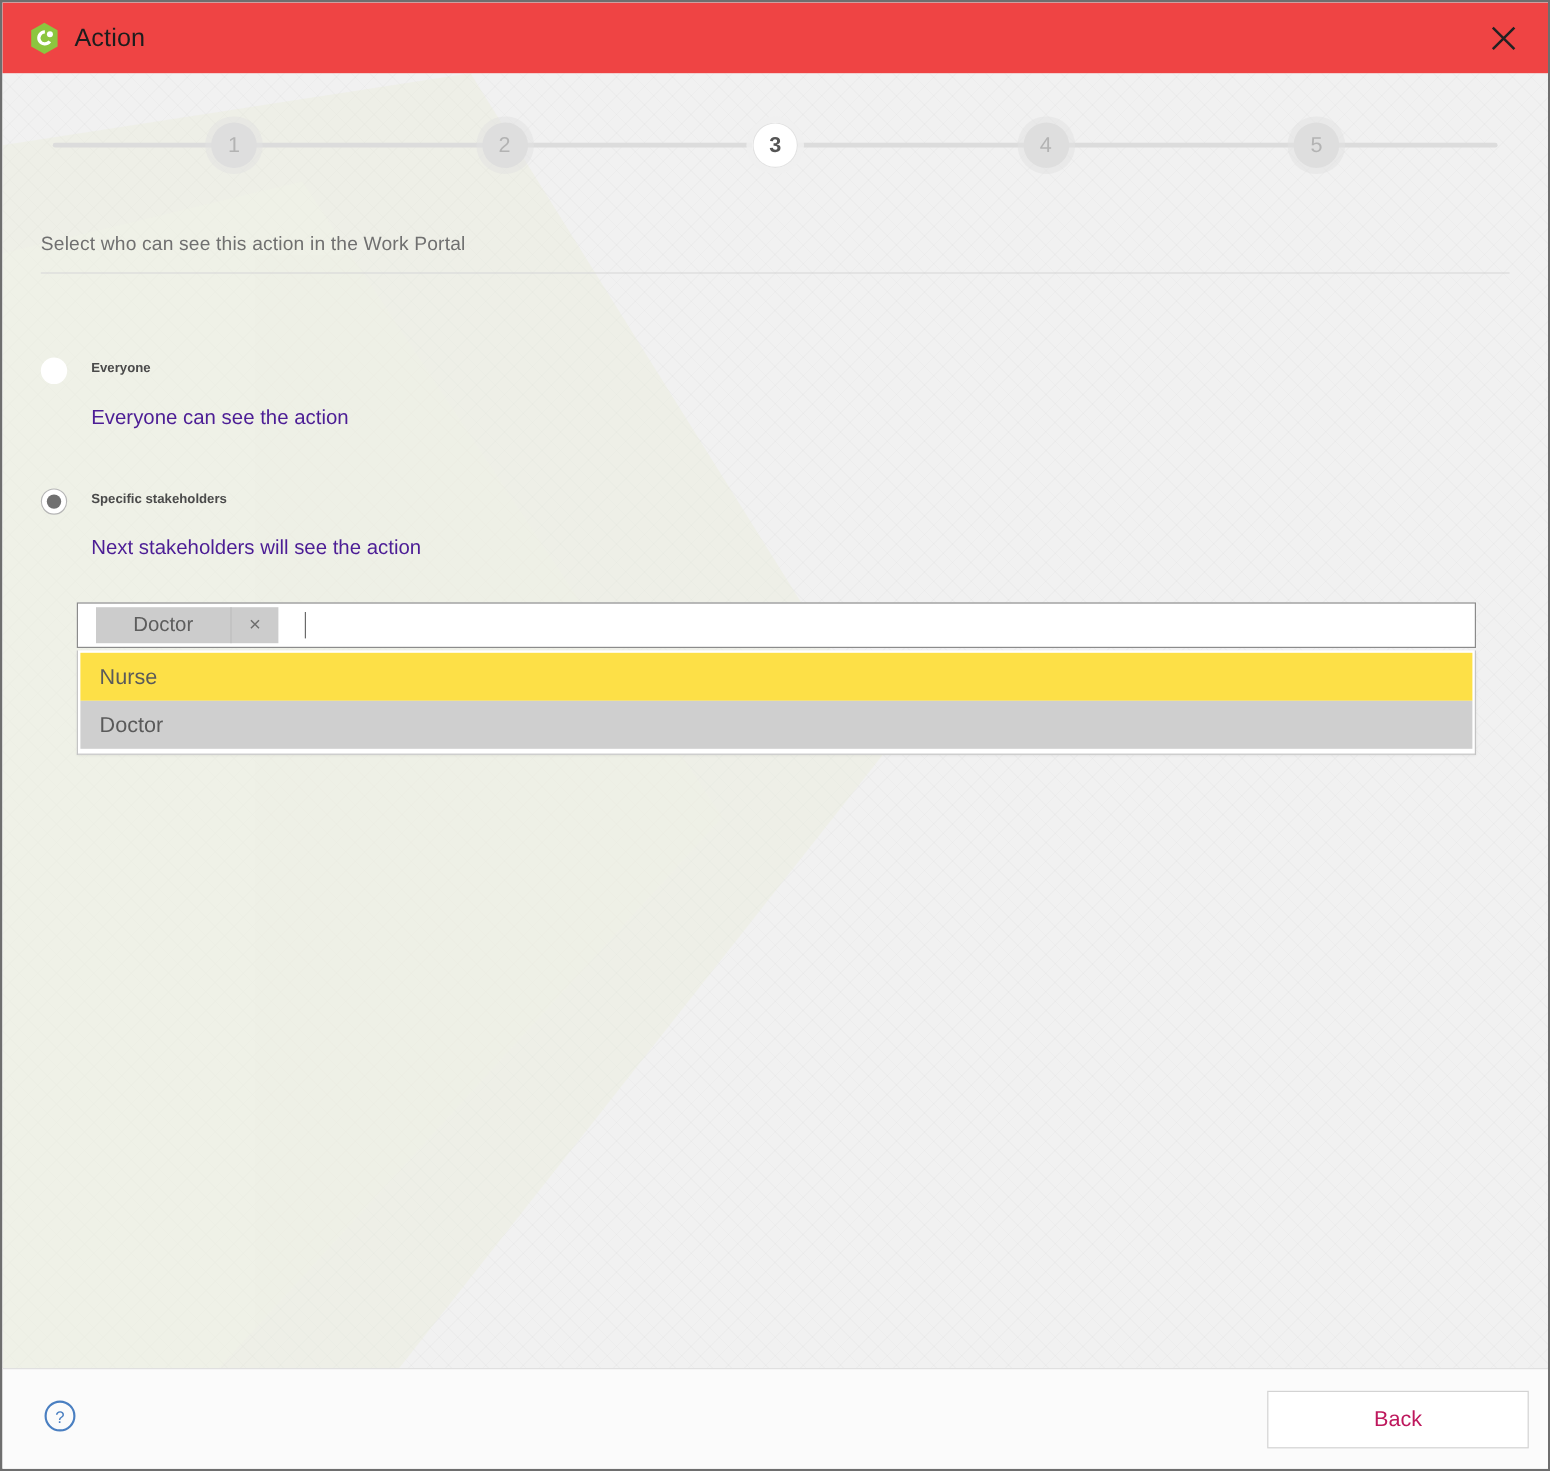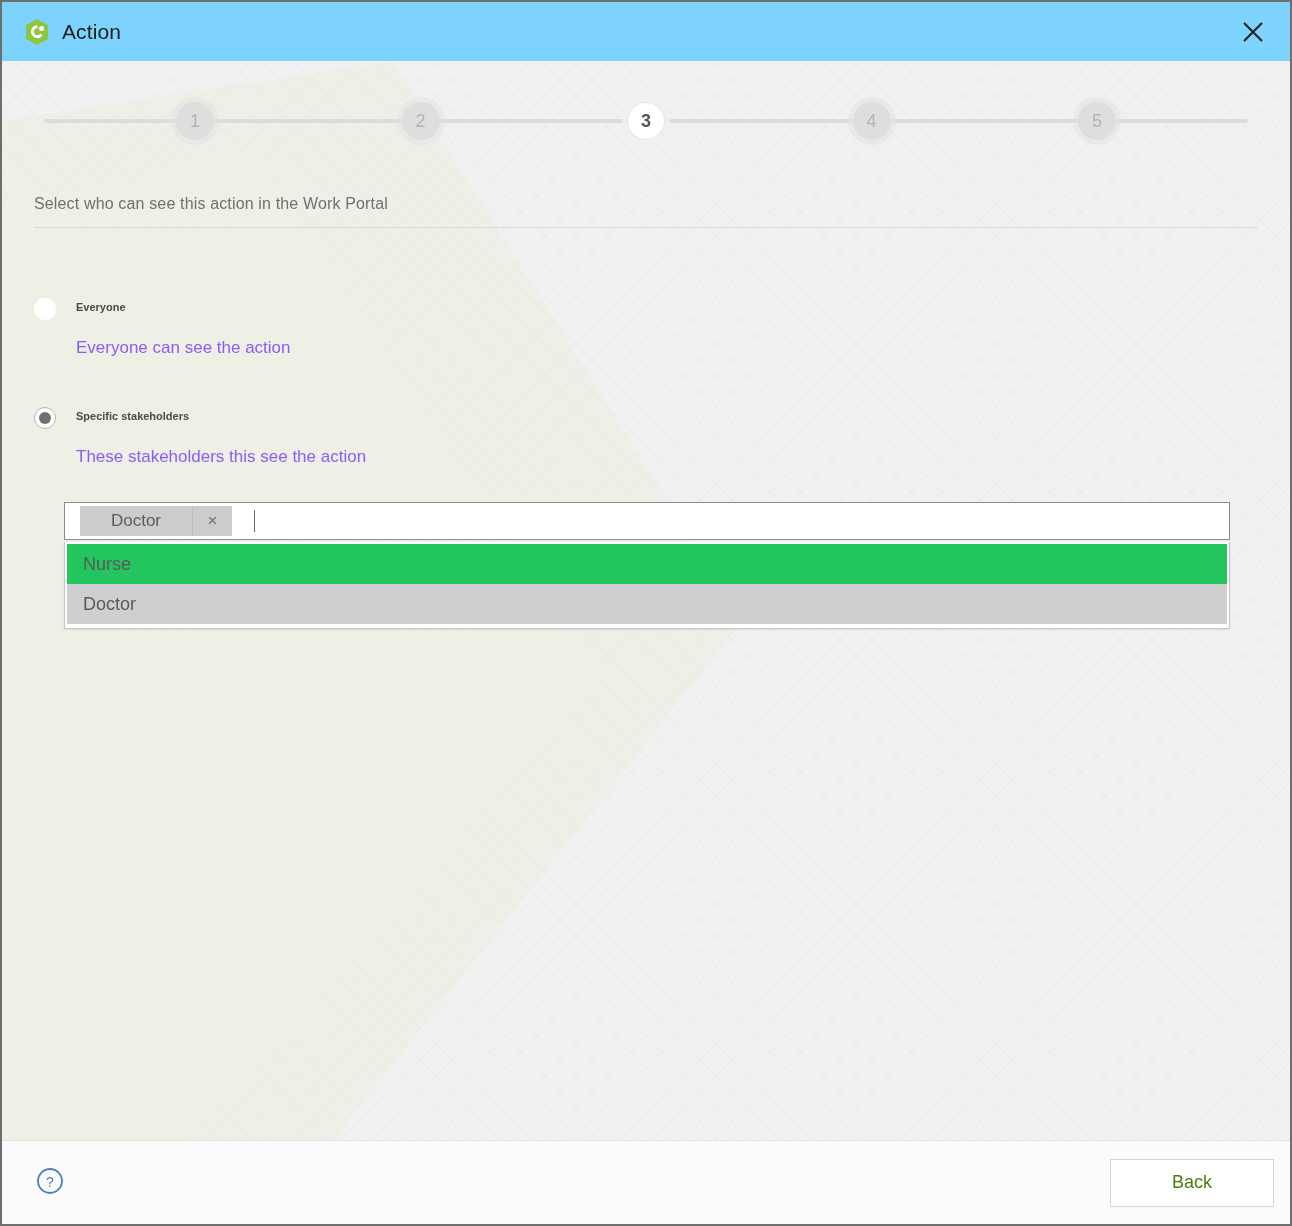--- a/index.html
+++ b/index.html
@@ -21,21 +21,21 @@
     display: flex;
     flex-direction: column;
     overflow: hidden;
   }
 
   
   .titlebar {
     position: relative;
     height: 59px;
     flex: 0 0 59px;
-    background: #7dd3fc;
+    background: #ef4444;
     display: flex;
     align-items: center;
     padding: 0 14px 0 22px;
     z-index: 20;
   }
   .title-left {
     display: flex;
     align-items: center;
     gap: 12px;
   }
@@ -197,21 +197,21 @@
   }
   .option-label {
     font-size: 11px;
     font-weight: bold;
     color: #4a4a4a;
     cursor: pointer;
     line-height: 22px;
   }
   .option-desc {
     font-size: 17px;
-    color: #8b5cf6;
+    color: #4c1d95;
     margin: 17px 0 0 42px;
     line-height: 22px;
   }
 
   
   .select-wrap {
     position: relative;
     margin: 34px 0 12px 30px;
     width: 1166px;
   }
@@ -269,47 +269,47 @@
     padding: 2px 2px 4px 2px;
     box-shadow: 0 1px 2px rgba(0,0,0,0.07);
   }
   .dd-item {
     height: 40px;
     display: flex;
     align-items: center;
     padding: 0 16px;
     font-size: 18px;
     color: #5a5a5a;
-    background: #22c55e;
+    background: #fde047;
     cursor: pointer;
   }
   .dd-item.highlighted { background: #cfcfcf; }
 
   
   .footer {
     flex: 0 0 84px;
     height: 84px;
     background: #fbfbfb;
     border-top: 1px solid #e0e0e0;
     display: flex;
     align-items: center;
     padding: 0 16px 0 34px;
     position: relative;
     z-index: 10;
   }
   .help-icon { cursor: pointer; display: block; }
   .footer-spacer { flex: 1 1 auto; }
   .btn {
-    width: 164px;
+    width: 218px;
     height: 48px;
     background: #ffffff;
     border: 1px solid #d3d3d3;
     font-family: "Liberation Sans", sans-serif;
     font-size: 18px;
-    color: #4d7c0f;
+    color: #be185d;
     cursor: pointer;
     margin-left: 32px;
   }
   .btn:last-child { margin-right: 0; }
 </style>
 </head>
 <body>
 
 <div class="dialog">
 
@@ -372,21 +372,21 @@
           <span class="option-label">Everyone</span>
         </div>
         <div class="option-desc">Everyone can see the action</div>
       </div>
 
       <div class="option">
         <div class="option-row">
           <span class="radio checked"></span>
           <span class="option-label">Specific stakeholders</span>
         </div>
-        <div class="option-desc">These stakeholders this see the action</div>
+        <div class="option-desc">Next stakeholders will see the action</div>
 
         <div class="select-wrap">
           <div class="select-box">
             <span class="chip">
               <span class="chip-label">Doctor</span>
               <span class="chip-remove">×</span>
             </span>
             <span class="caret"></span>
           </div>
 

